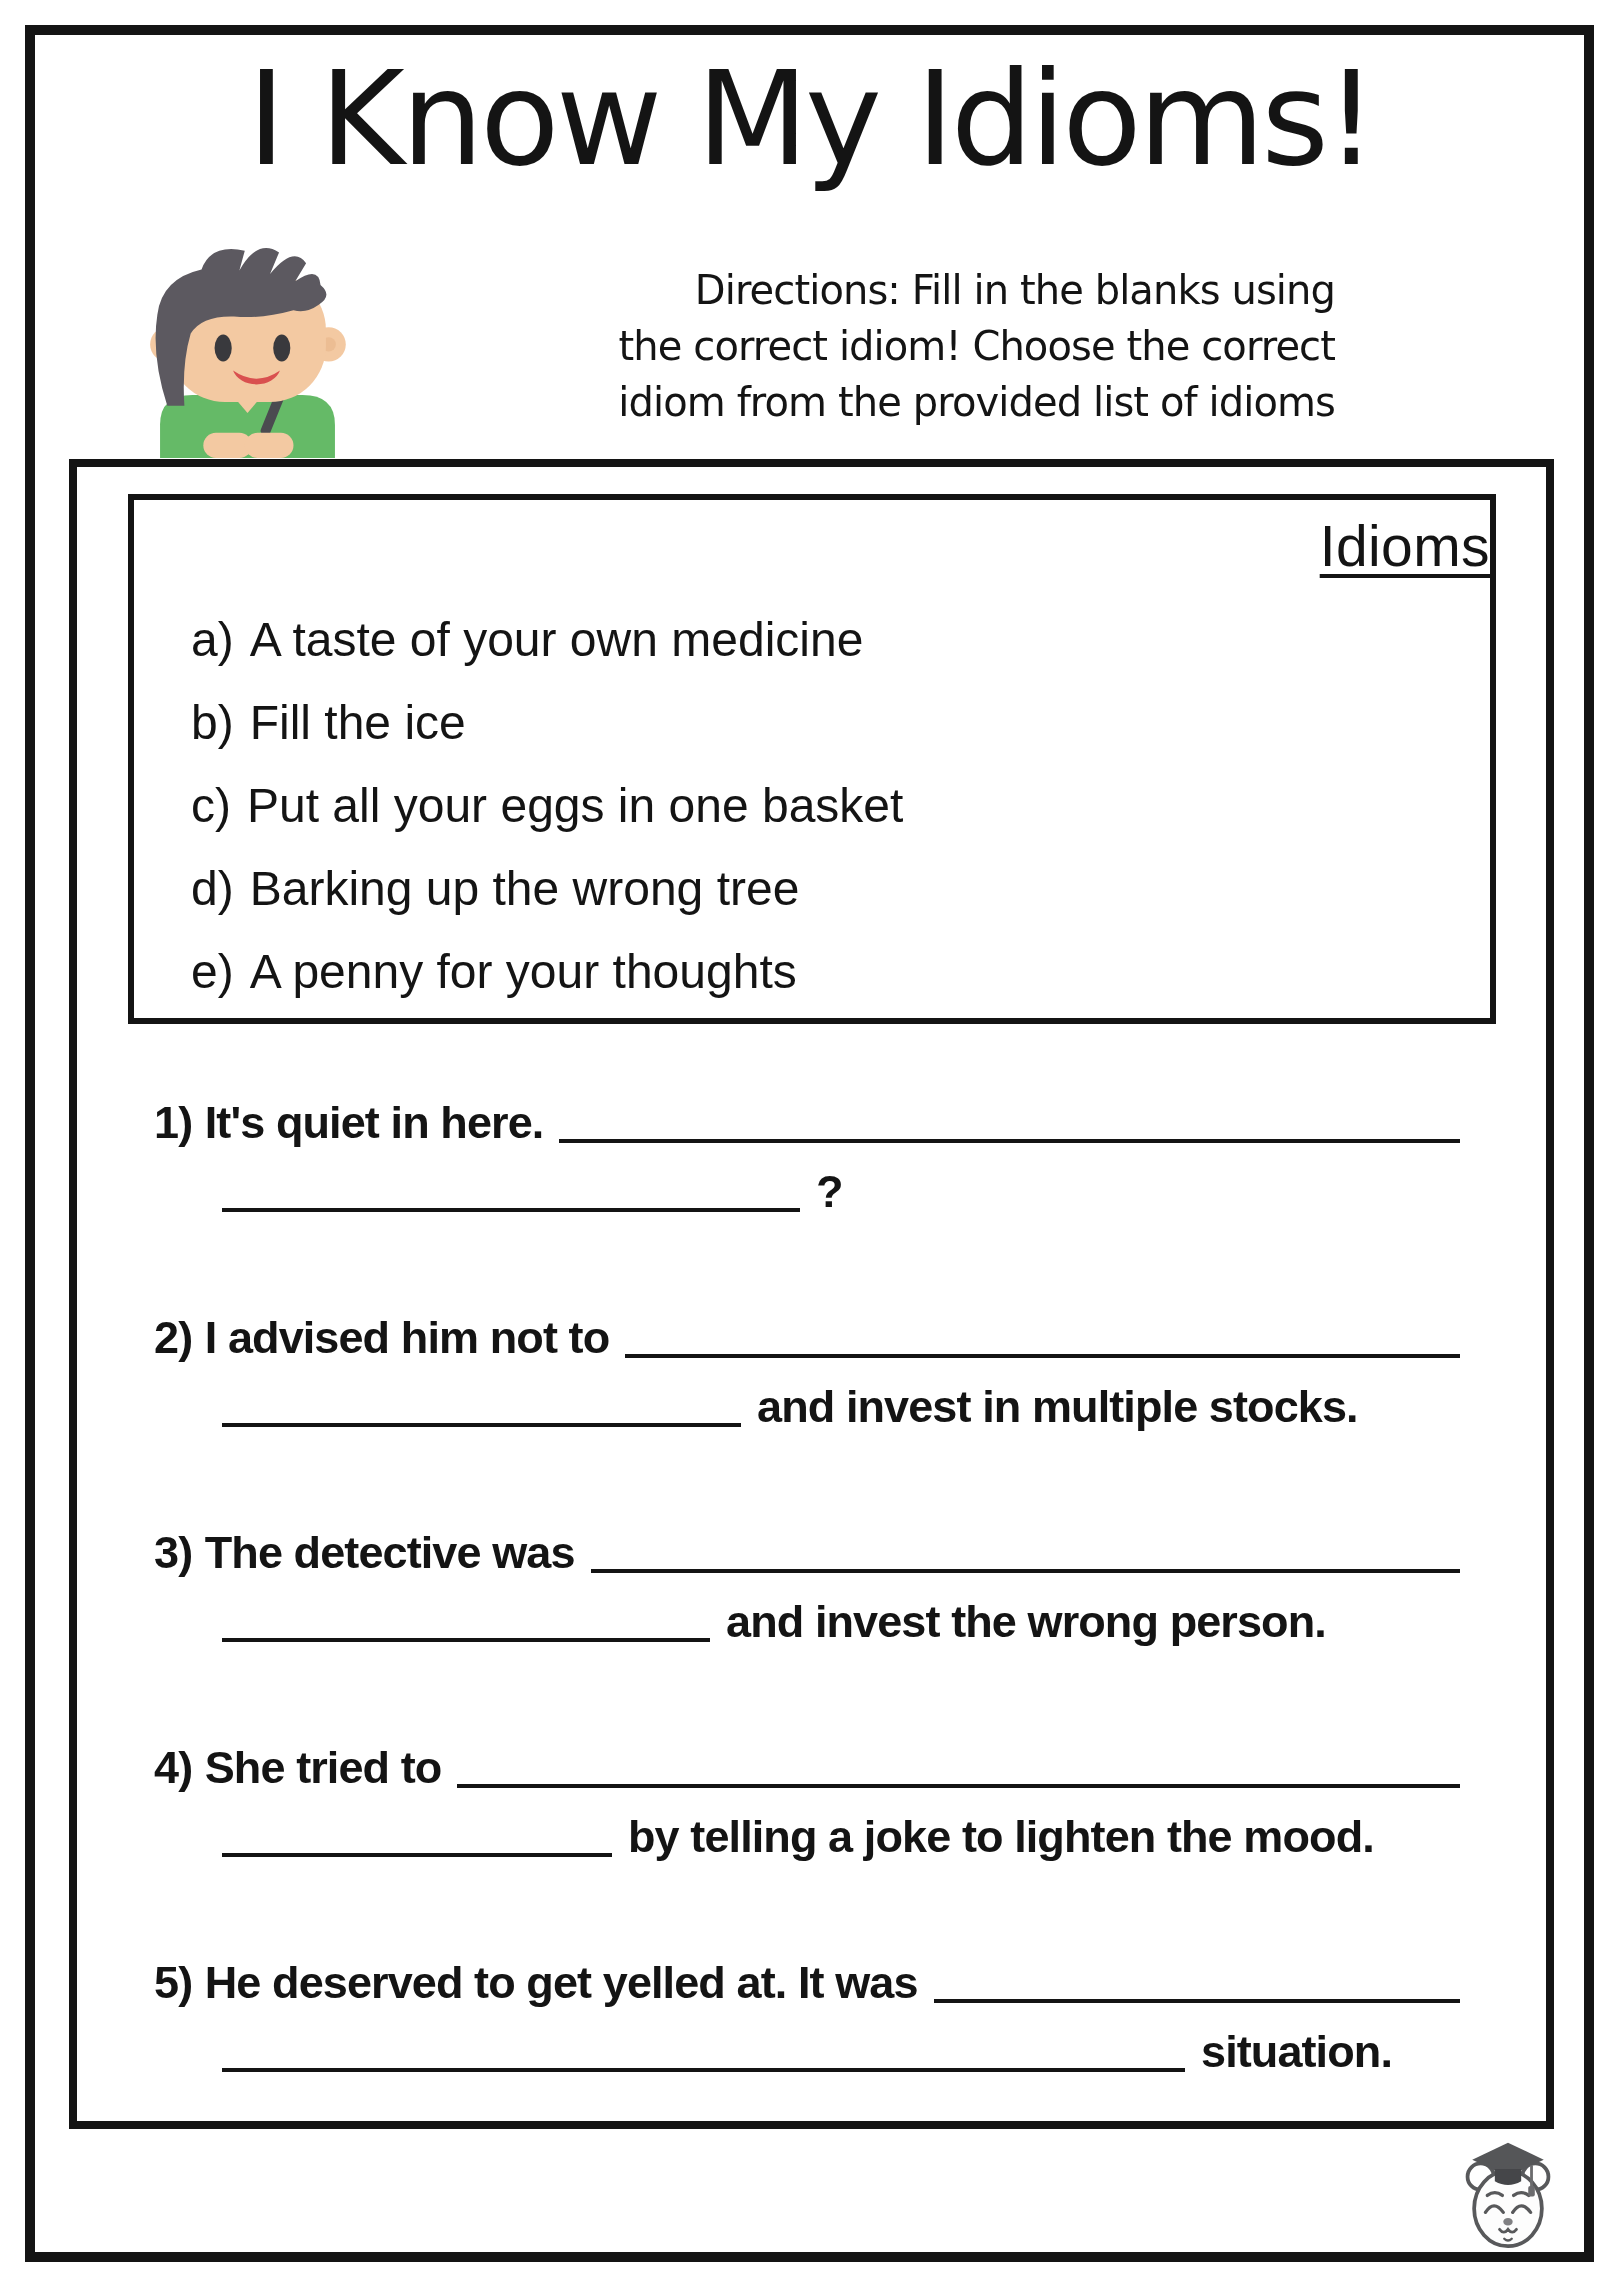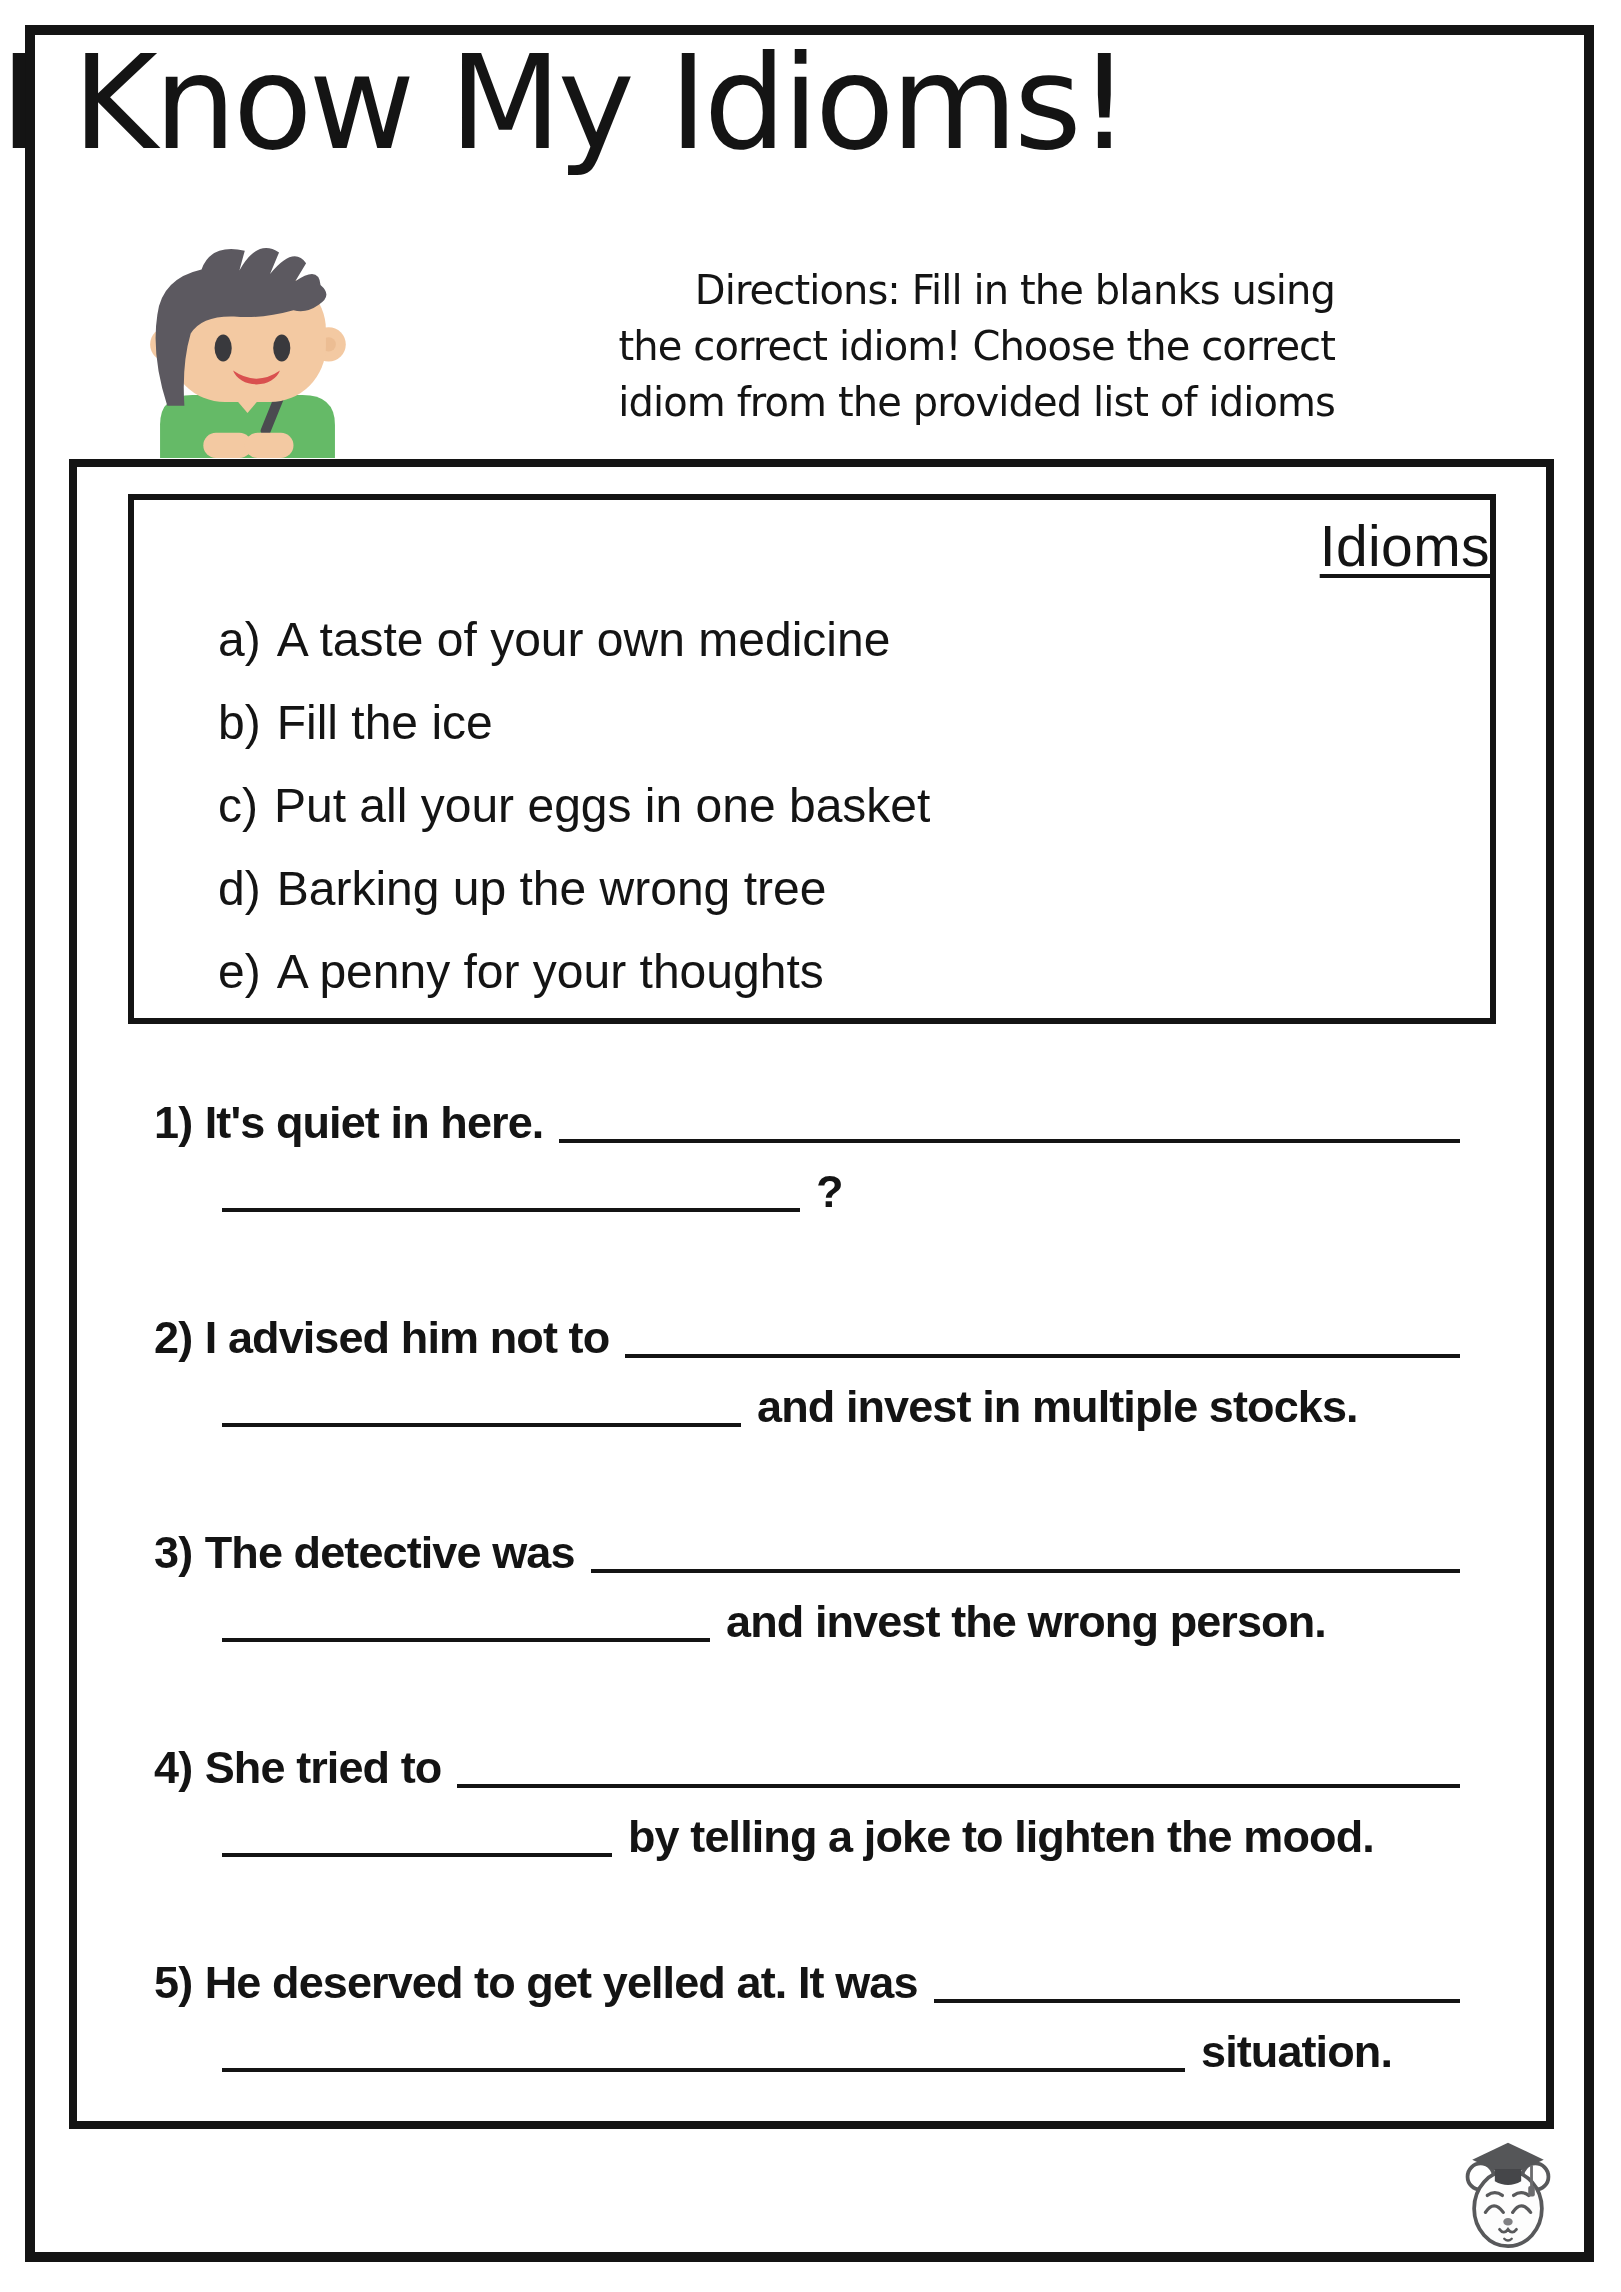--- a/index.html
+++ b/index.html
@@ -25,21 +25,22 @@
     width: 1569px; height: 2237px;
     border: 10.7px solid #141414;
     box-sizing: border-box;
     pointer-events: none;
   }
   
   .title {
     position: absolute;
     left: 0; right: 0;
     top: 32px;
-    margin: 0;
+    margin: 16px;
+    text-align: center;
     font-family: "DejaVu Sans", sans-serif;
     font-weight: 500;
     font-size: 130px;
     letter-spacing: -3.6px;
     line-height: 1.1;
     white-space: nowrap;
   }
   
   .boy {
     position: absolute;
@@ -77,21 +78,21 @@
   }
   .idioms-title {
     margin-top: 12.5px;
     text-align: right;
     font-size: 57px;
     letter-spacing: 0.4px;
     text-decoration: underline;
     text-decoration-thickness: 3.6px;
     text-underline-offset: 8px;
   }
-  .idiom-list { margin-top: 19.7px; padding-left: 84px; }
+  .idiom-list { margin-top: 19.7px; padding-left: 57px; }
   .idiom-item {
     font-size: 48px;
     line-height: 83px;
     letter-spacing: 0px;
     white-space: nowrap;
   }
   .idiom-label { display: inline-block; margin-right: 16px; }
   
   .questions {
     position: absolute;

